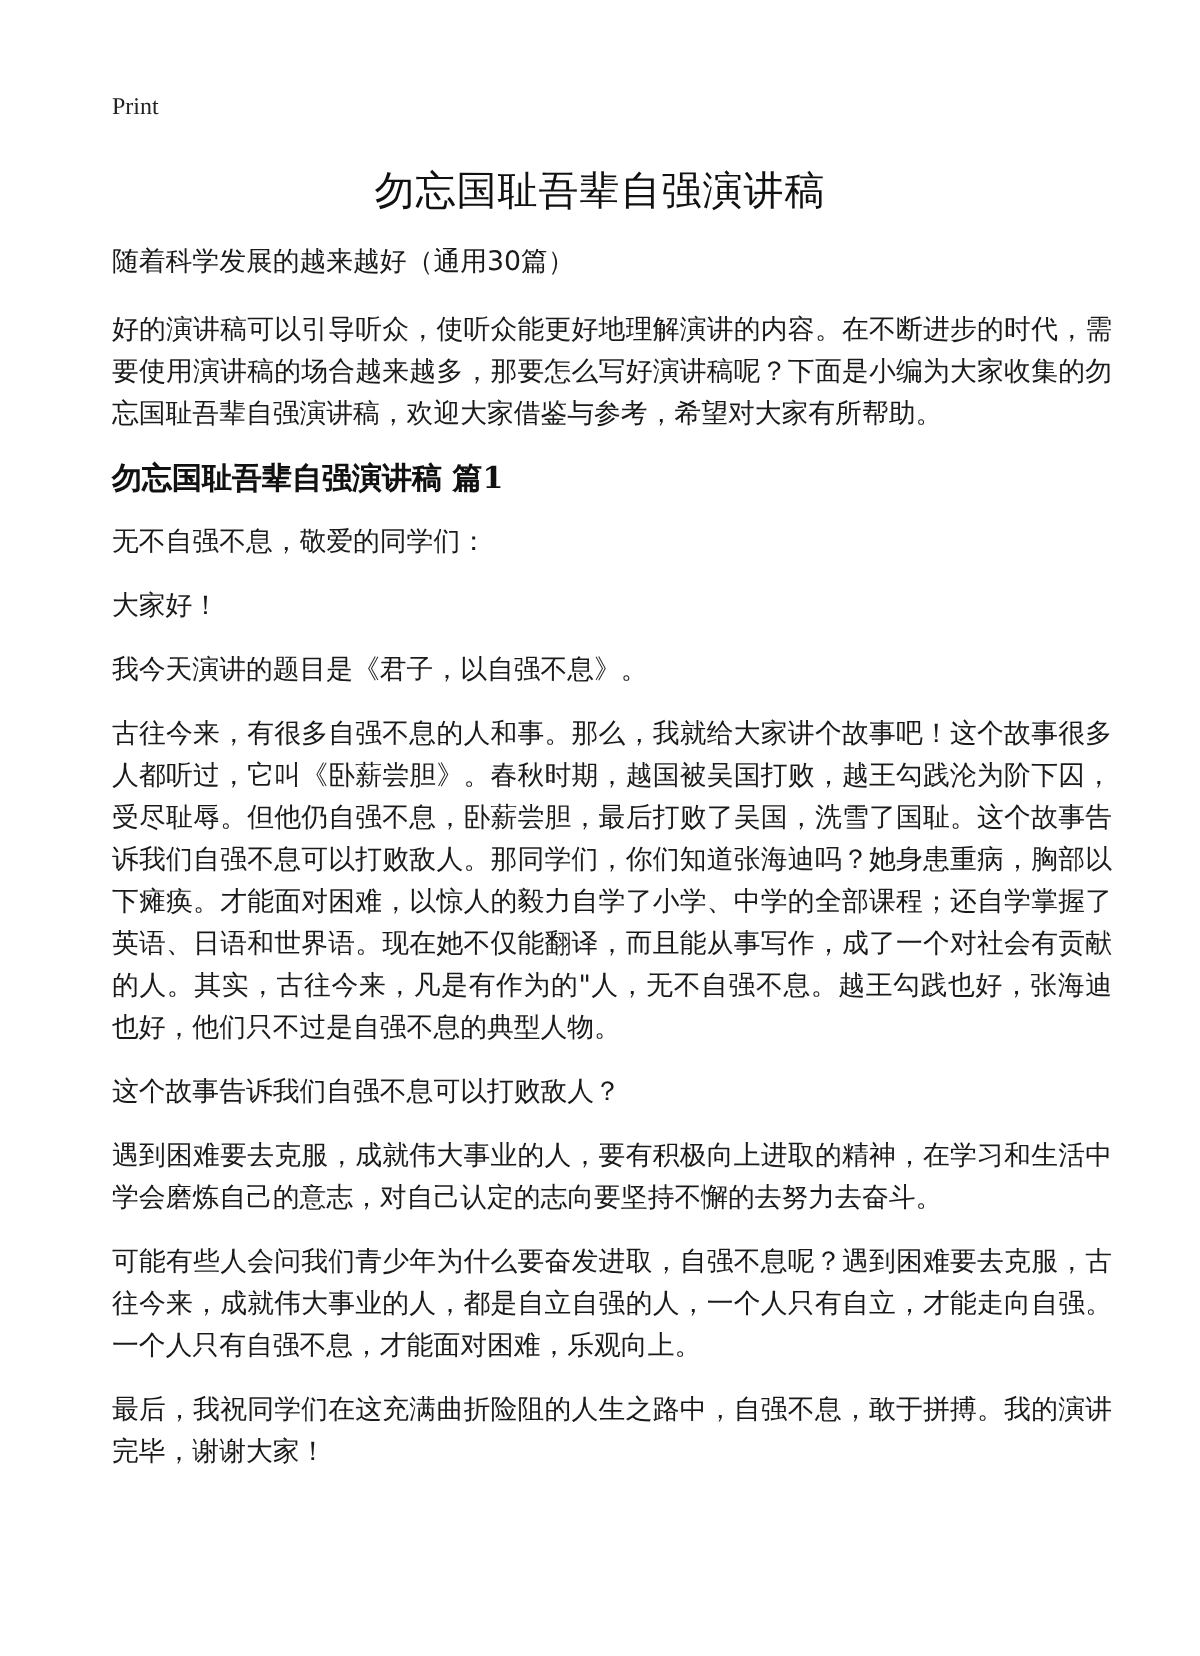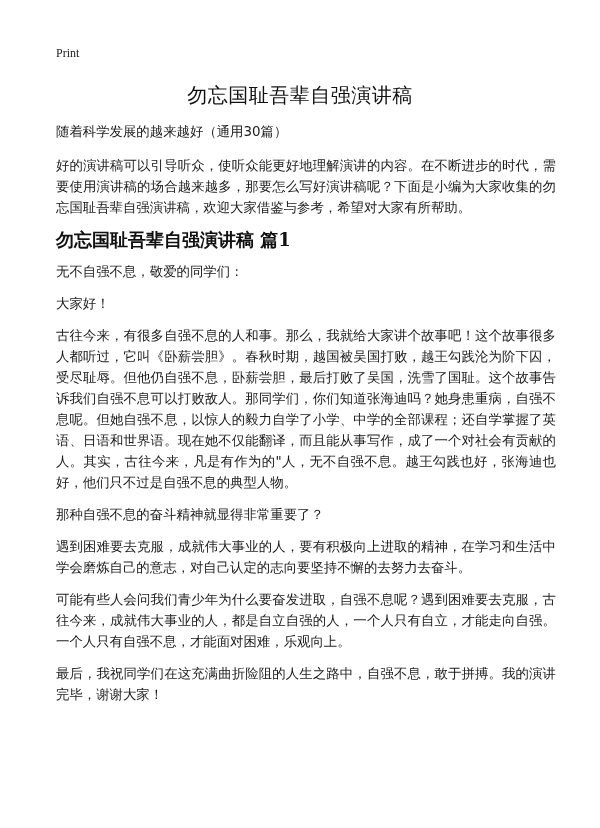--- a/index.html
+++ b/index.html
@@ -19,36 +19,37 @@
       margin: 0; letter-spacing: 0.5px;
     }
     .content {
       position: absolute; left: 56px; top: 121px; width: 500px;
       font-size: 13.4px; line-height: 21px;
     }
     .content p { margin: 0 0 11px 0; text-align: justify; }
     .subtitle { margin-bottom: 13px !important; }
     .section-heading {
       font-family: "DejaVu Serif", "Liberation Serif", serif;
-      font-weight: bold; font-size: 18px; margin: 0 0 11px 0; color: #111;
+      font-weight: bold; font-size: 15px; margin: 0 0 11px 0; color: #111;
     }
   </style>
 </head>
 <body>
 
 <div class="print-label">Print</div>
 
 <h1 class="doc-title">勿忘国耻吾辈自强演讲稿</h1>
 
 <div class="content">
   <p class="subtitle">随着科学发展的越来越好（通用30篇）</p>
   <p>好的演讲稿可以引导听众，使听众能更好地理解演讲的内容。在不断进步的时代，需要使用演讲稿的场合越来越多，那要怎么写好演讲稿呢？下面是小编为大家收集的勿忘国耻吾辈自强演讲稿，欢迎大家借鉴与参考，希望对大家有所帮助。</p>
 
   <div class="section-heading">勿忘国耻吾辈自强演讲稿 篇1</div>
   <p>无不自强不息，敬爱的同学们：</p>
   <p>大家好！</p>
-  <p>古往今来，有很多自强不息的人和事。那么，我就给大家讲个故事吧！这个故事很多人都听过，它叫《卧薪尝胆》。春秋时期，越国被吴国打败，越王勾践沦为阶下囚，受尽耻辱。但他仍自强不息，卧薪尝胆，最后打败了吴国，洗雪了国耻。这个故事告诉我们自强不息可以打败敌人。那同学们，你们知道张海迪吗？她身患重病，自强不息呢。但她自强不息，以惊人的毅力自学了小学、中学的全部课程；还自学掌握了英语、日语和世界语。现在她不仅能翻译，而且能从事写作，成了一个对社会有贡献的人。其实，古往今来，凡是有作为的"人，无不自强不息。越王勾践也好，张海迪也好，他们只不过是自强不息的典型人物。</p>
-  <p>那种自强不息的奋斗精神就显得非常重要了？</p>
+  <p>我今天演讲的题目是《君子，以自强不息》。</p>
+  <p>古往今来，有很多自强不息的人和事。那么，我就给大家讲个故事吧！这个故事很多人都听过，它叫《卧薪尝胆》。春秋时期，越国被吴国打败，越王勾践沦为阶下囚，受尽耻辱。但他仍自强不息，卧薪尝胆，最后打败了吴国，洗雪了国耻。这个故事告诉我们自强不息可以打败敌人。那同学们，你们知道张海迪吗？她身患重病，胸部以下瘫痪。才能面对困难，以惊人的毅力自学了小学、中学的全部课程；还自学掌握了英语、日语和世界语。现在她不仅能翻译，而且能从事写作，成了一个对社会有贡献的人。其实，古往今来，凡是有作为的"人，无不自强不息。越王勾践也好，张海迪也好，他们只不过是自强不息的典型人物。</p>
+  <p>这个故事告诉我们自强不息可以打败敌人？</p>
   <p>遇到困难要去克服，成就伟大事业的人，要有积极向上进取的精神，在学习和生活中学会磨炼自己的意志，对自己认定的志向要坚持不懈的去努力去奋斗。</p>
   <p>可能有些人会问我们青少年为什么要奋发进取，自强不息呢？遇到困难要去克服，古往今来，成就伟大事业的人，都是自立自强的人，一个人只有自立，才能走向自强。一个人只有自强不息，才能面对困难，乐观向上。</p>
   <p>最后，我祝同学们在这充满曲折险阻的人生之路中，自强不息，敢于拼搏。我的演讲完毕，谢谢大家！</p>
 
 </div>
 
 </body></html>

